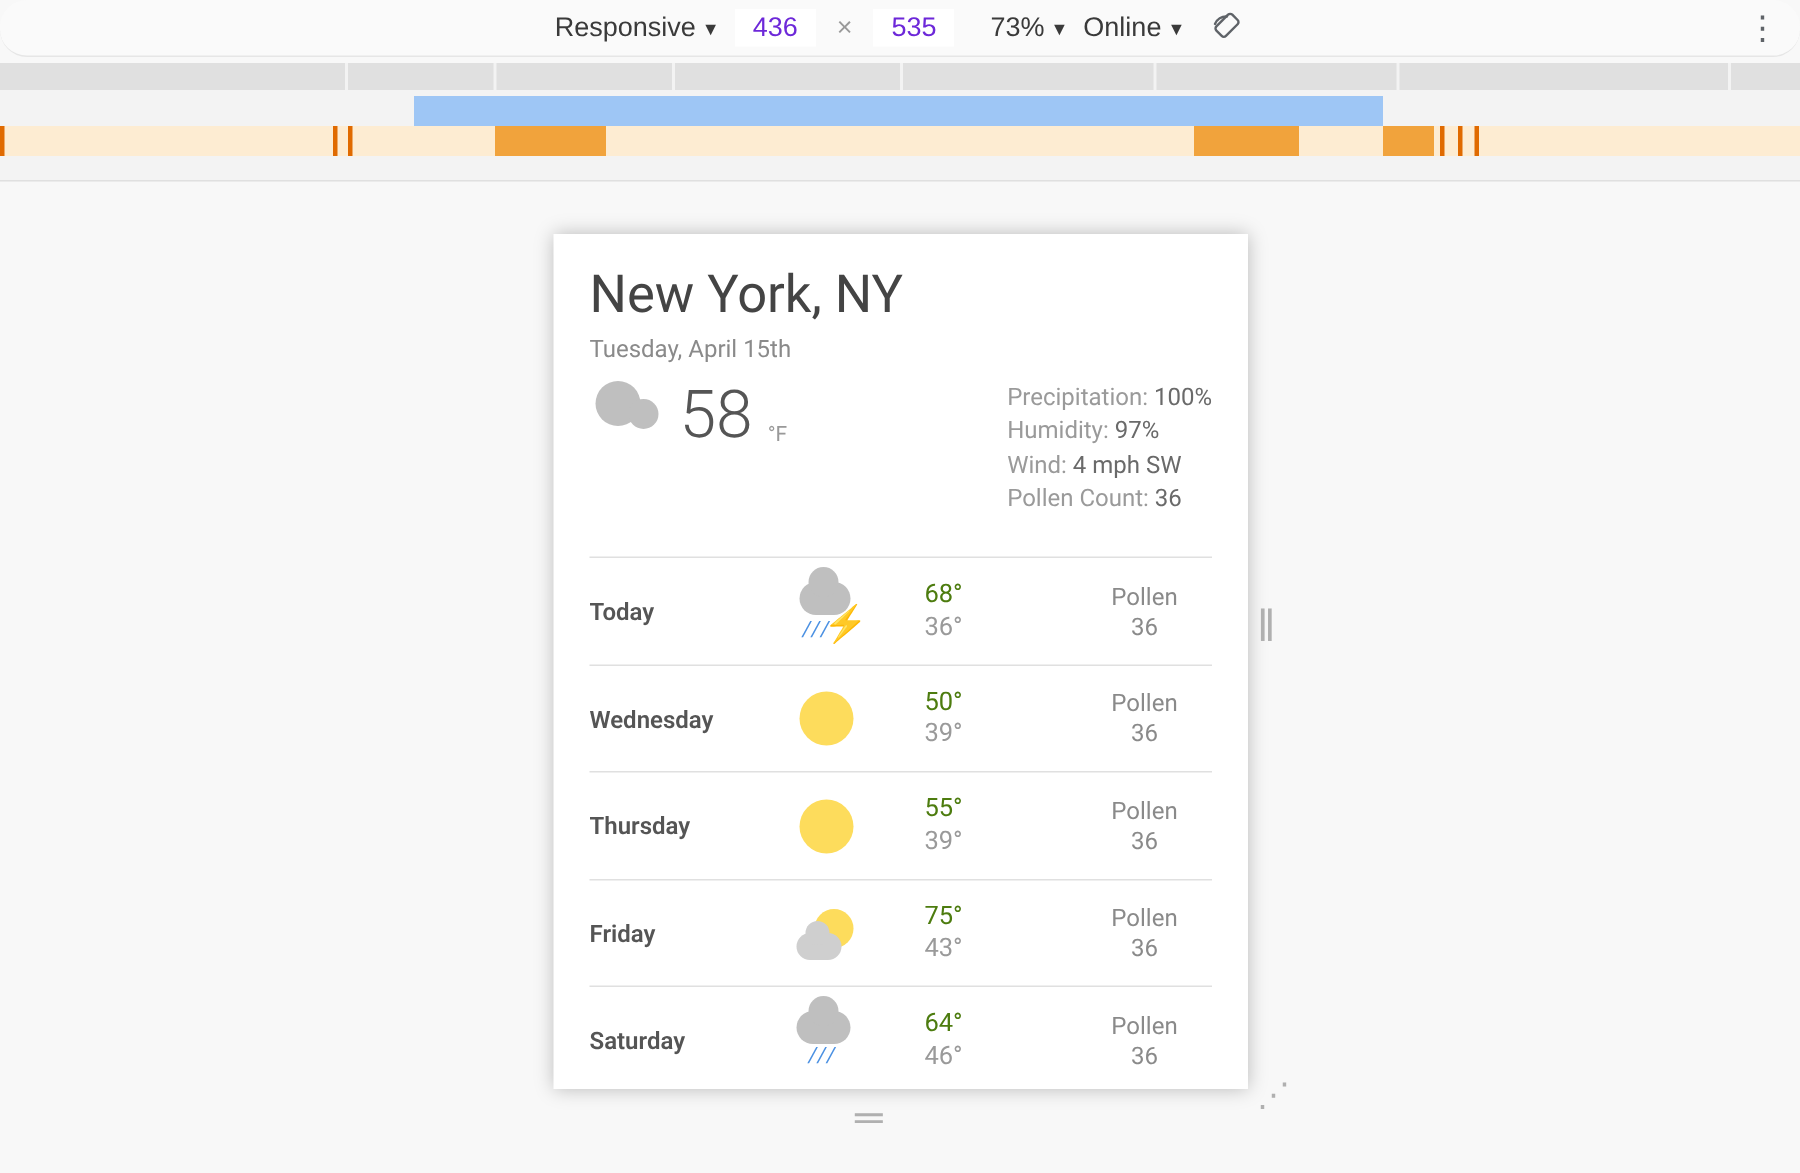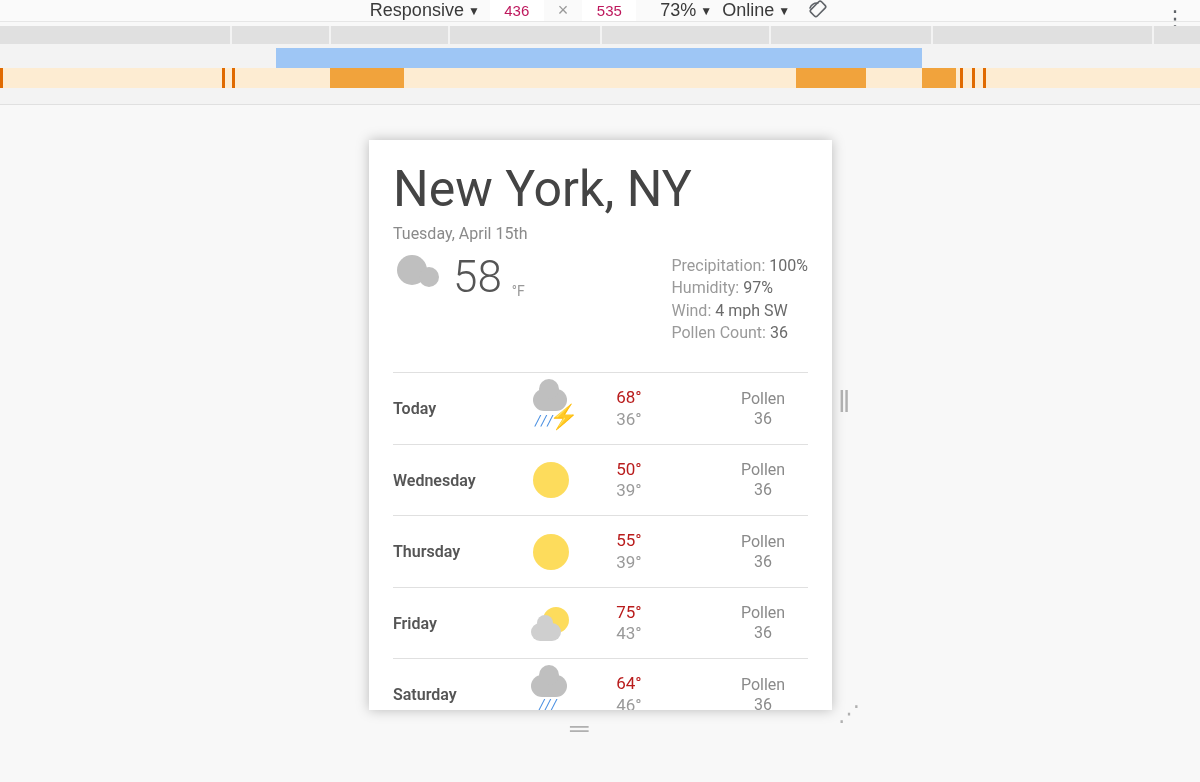--- a/index.html
+++ b/index.html
@@ -6,49 +6,50 @@
   html, body {
     margin: 0; padding: 0;
     width: 1200px; height: 782px;
     font-family: "Helvetica Neue", Arial, sans-serif;
     background: #f8f8f8;
     color: #3c3c3c;
     overflow: hidden;
   }
   
   .toolbar {
-    height: 22px;
+    height: 38px;
     border-bottom: 1px solid #e6e6e6;
     background: #fafafa;
     display: flex;
     align-items: center;
     padding: 0 14px;
     gap: 10px;
     font-size: 18px;
     color: #3a3a3a;
     position: relative;
+    border-radius: 18px;
   }
   .toolbar .spacer { flex: 1; }
   .toolbar .dropdown {
     display: inline-flex;
     align-items: center;
     gap: 4px;
     cursor: pointer;
   }
   .toolbar .triangle {
     font-size: 12px;
   }
   .toolbar .size-input {
     width: 54px;
     padding: 2px 4px;
     border: none;
     background: #fff;
     text-align: center;
-    font-size: 15px;
-    color: #be185d;
+    font-size: 18px;
+    color: #6d28d9;
   }
   .toolbar .x-sep { color: #999; padding: 0 4px;}
   .rotate-icon svg { display:block; }
   .kebab {
     position: absolute;
     right: 14px;
     top: 0;
     height: 38px;
     display:flex;
     align-items:center;
@@ -145,21 +146,21 @@
     cursor: nwse-resize;
   }
 
   
   .weather {
     padding: 20px 24px 0 24px;
     font-family: Roboto, "Helvetica Neue", Arial, sans-serif;
     color:#333;
   }
   .weather h1 {
-    font-size: 50px;
+    font-size: 35px;
     font-weight: 400;
     margin: 0 0 6px 0;
     color:#444;
   }
   .weather .date,
   .weather .cond {
     font-size: 16px;
     color:#8a8a8a;
     line-height:1.3;
   }
@@ -214,21 +215,21 @@
     width: 70px;
     display:flex;
     justify-content:center;
   }
   .day-row .temps {
     width: 70px;
     text-align:center;
     font-size:17px;
     line-height:1.25;
   }
-  .day-row .temps .hi { color:#b91c1c; }
+  .day-row .temps .hi { color:#4d7c0f; }
   .day-row .temps .lo { color:#9a9a9a; }
   .day-row .pollen {
     width: 90px;
     margin-left:auto;
     text-align:center;
     font-size:16px;
     color:#8a8a8a;
     line-height:1.25;
   }
 

